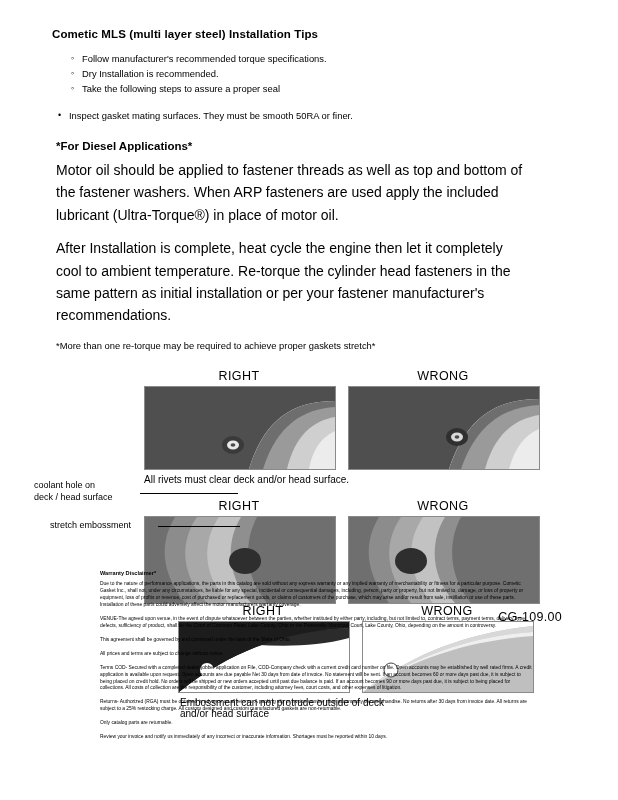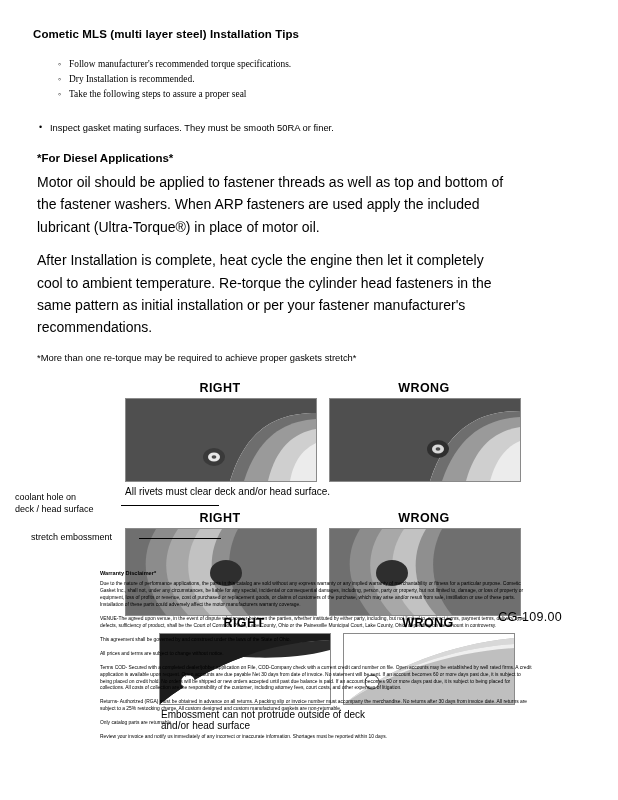--- a/index.html
+++ b/index.html
@@ -13,33 +13,32 @@
     font-family: "Liberation Sans", sans-serif;
     color: #000000;
     position: relative;
     overflow: hidden;
   }
   .page {
     position: relative;
     width: 618px;
     height: 646px;
     box-sizing: border-box;
-    padding: 28px 44px 0 25px;
+    padding: 28px 44px 0 44px;
   }
   h1.title {
     font-size: 11.5px;
     font-weight: bold;
     margin: 0 0 9px 8px;
     letter-spacing: 0.1px;
   }
   ul.bullets {
     list-style: none;
-    margin: 17px;
+    margin: 11px;
     padding: 0 0 0 16px;
-    font-family: Liberation Serif, serif;
   }
   ul.bullets > li {
     font-size: 9.4px;
     line-height: 1.62;
     position: relative;
     padding-left: 11px;
   }
   ul.bullets > li::before {
     content: "\25E6";
     position: absolute;
@@ -92,21 +91,21 @@
   .fig-row {
     display: flex;
     gap: 14px;
   }
   .fig-col {
     width: 190px;
   }
   .fig-label {
     text-align: center;
     font-size: 12.5px;
-    font-weight: bold;
+    font-weight: normal;
     letter-spacing: 0.4px;
     margin-bottom: 3px;
   }
   .fig-box {
     width: 190px;
     height: 82px;
     border: 1px solid #8a8a8a;
     overflow: hidden;
     position: relative;
     background: #ffffff;

